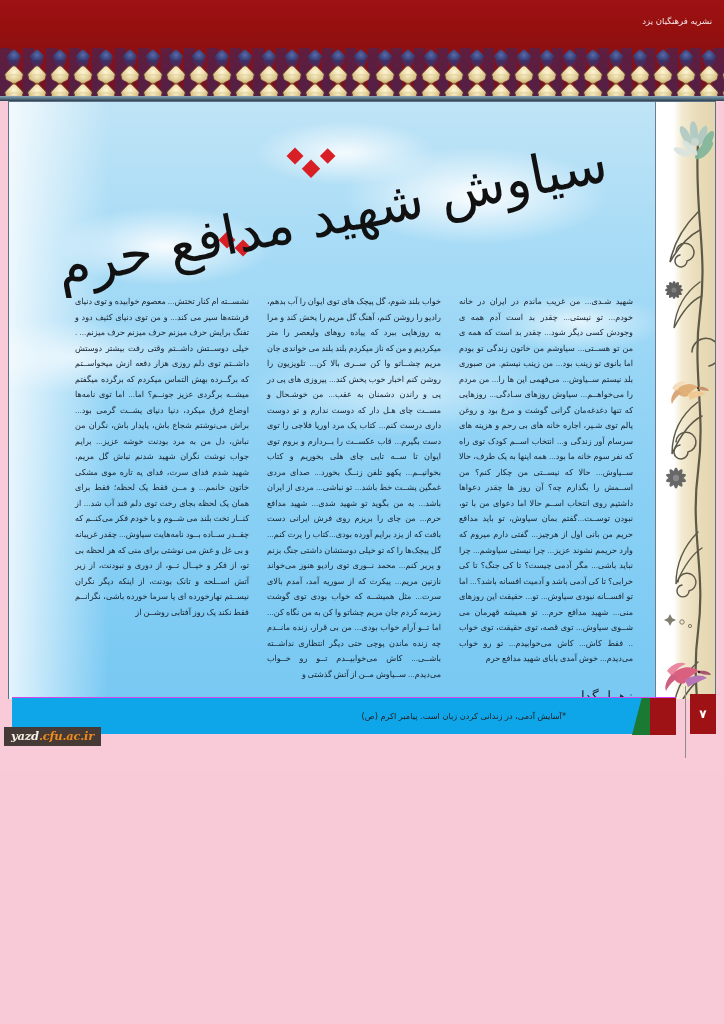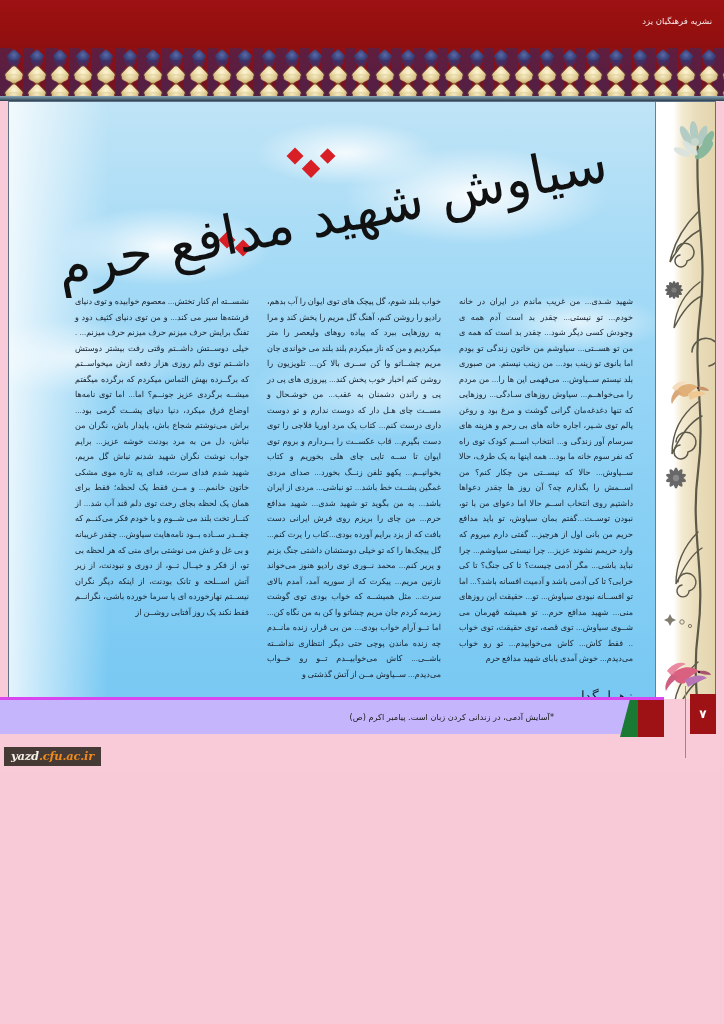--- a/index.html
+++ b/index.html
@@ -217,25 +217,25 @@
     width: 330px;
     height: 210px;
     z-index: 4;
     pointer-events: none;
   }
   .mosque svg { width: 330px; height: 210px; display: block; }
 
   
   .footer-strip {
     position: absolute;
-    bottom: 36px; left: 0;
+    bottom: 36px; left: 12px;
     width: 664px;
     height: 37px;
-    background: #c4b5fd;
-    border-top: 3px solid #d946ef;
+    background: #0ea5e9;
+    border-top: 1px solid #d946ef;
     z-index: 30;
   }
   .footer-quote {
     position: absolute;
     top: 50%;
     right: 110px;
     transform: translateY(-50%);
     font-size: 8.2px;
     color: #202020;
     white-space: nowrap;
@@ -271,21 +271,21 @@
     justify-content: center;
   }
   .page-number-box span {
     color: #ffffff;
     font-size: 12px;
     font-weight: bold;
     font-family: "DejaVu Sans", sans-serif;
   }
   .site-logo {
     position: absolute;
-    bottom: 4px;
+    bottom: 24px;
     left: 4px;
     background: #453a35;
     padding: 2px 7px 3px 7px;
     z-index: 33;
     font-size: 11.5px;
     font-style: italic;
     font-weight: bold;
     font-family: "DejaVu Serif", serif;
     direction: ltr;
     letter-spacing: -.2px;

